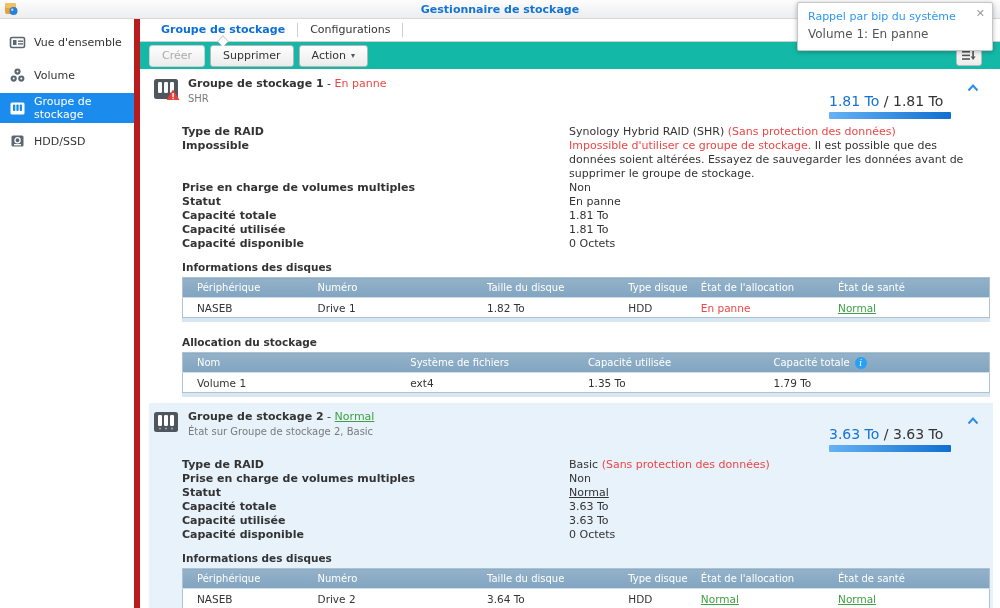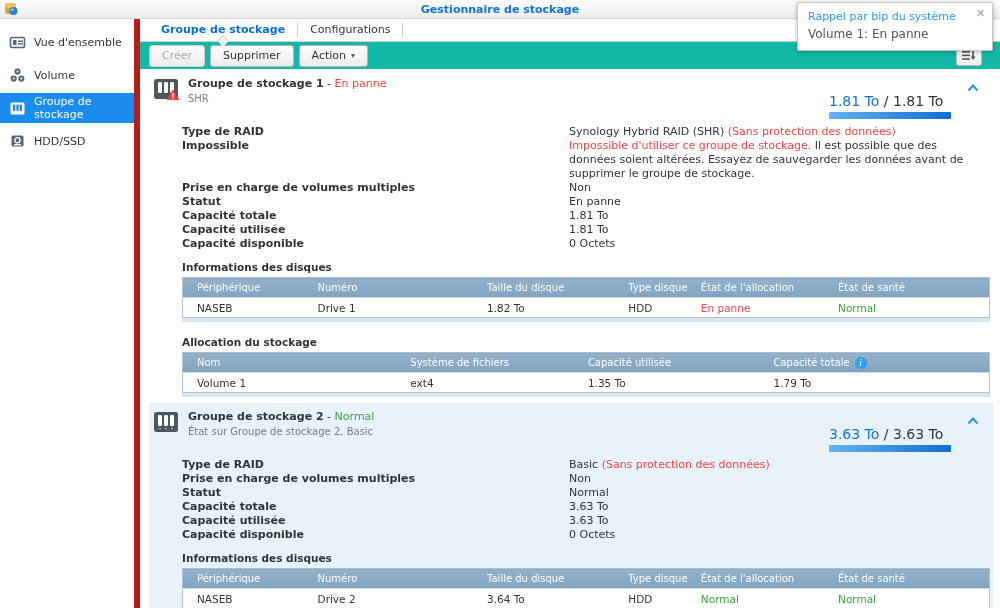--- a/index.html
+++ b/index.html
@@ -81,21 +81,21 @@
   .ptitle { font-weight:bold; color:#333; }
   .pstatus-dash { color:#333; }
   .psubtitle { font-size:10px; color:#7a7a7a; margin-top:3px; }
   .cap-block { margin-left:auto; width:122px; font-size:14px; margin-top:16px; }
   .cap-used { color:#1273d4; }
   .cap-total { color:#333; }
   .cap-bar { margin-top:3px; height:7px; border-radius:1px;
     background:linear-gradient(to right,#66b2f3,#0f6fd0); }
   .collapse { margin:5px 8px 0 16px; cursor:pointer; }
   .red { color:#ee4545; }
-  .green { color:#3fa044; }
+  .green { color:#3fa044;text-decoration:underline; }
   
   .details { margin-top:4px; }
   .drow { display:flex; padding-left:33px; line-height:14px; font-size:11px; }
   .dlabel { width:387px; font-weight:bold; color:#333; flex-shrink:0; }
   .dvalue { flex:1; color:#333; padding-right:10px; }
   
   .section-label { font-weight:bold; font-size:10.5px; margin:10px 0 4px 33px; color:#333; }
   .tbl-wrap { margin:0 3px 0 33px; background:#d7e6f1; padding-bottom:4px; }
   table { width:100%; border-collapse:collapse; font-size:10.5px; table-layout:fixed; }
   .tbl { border:1px solid #adc3d4; }

